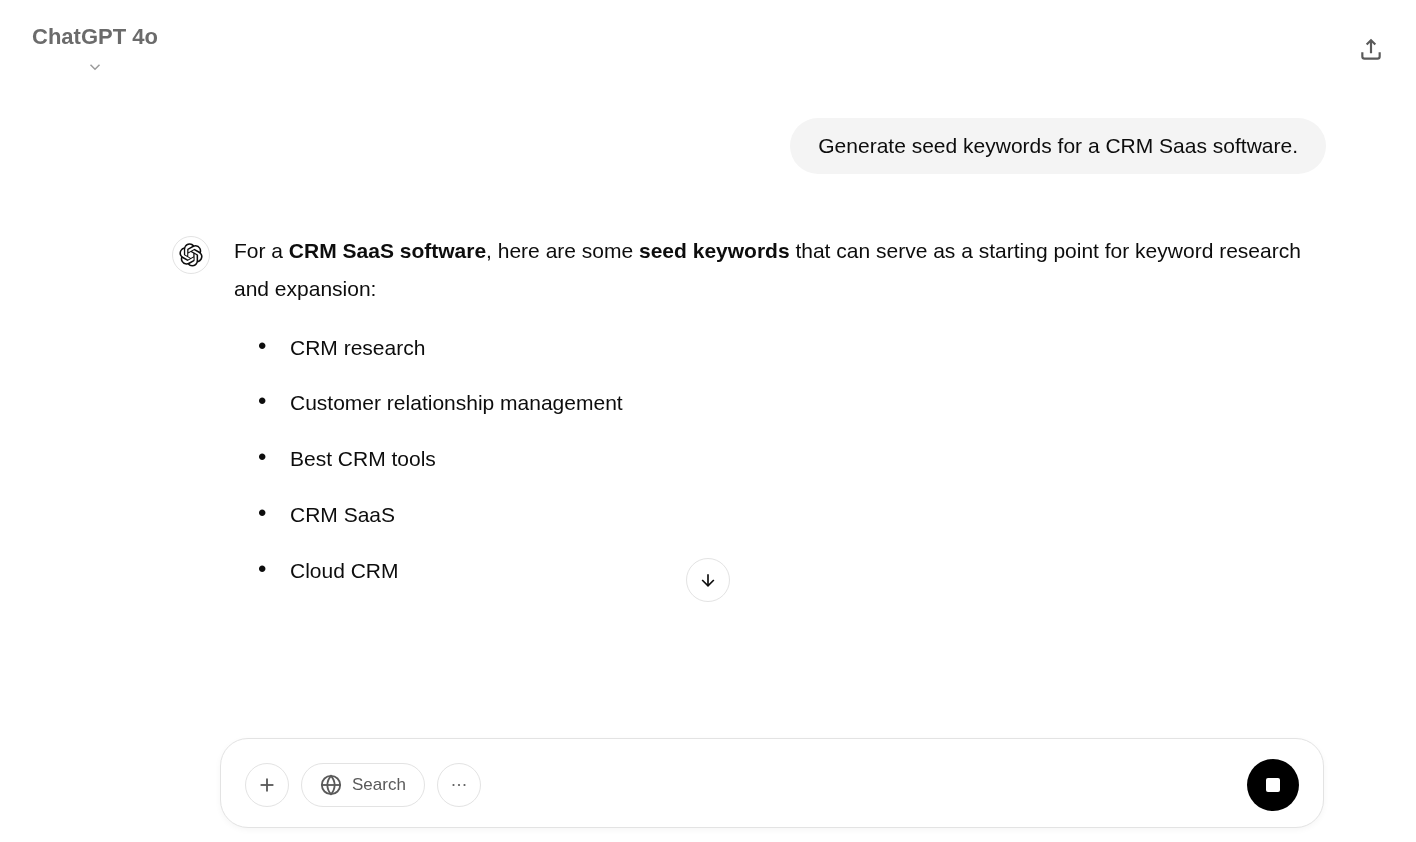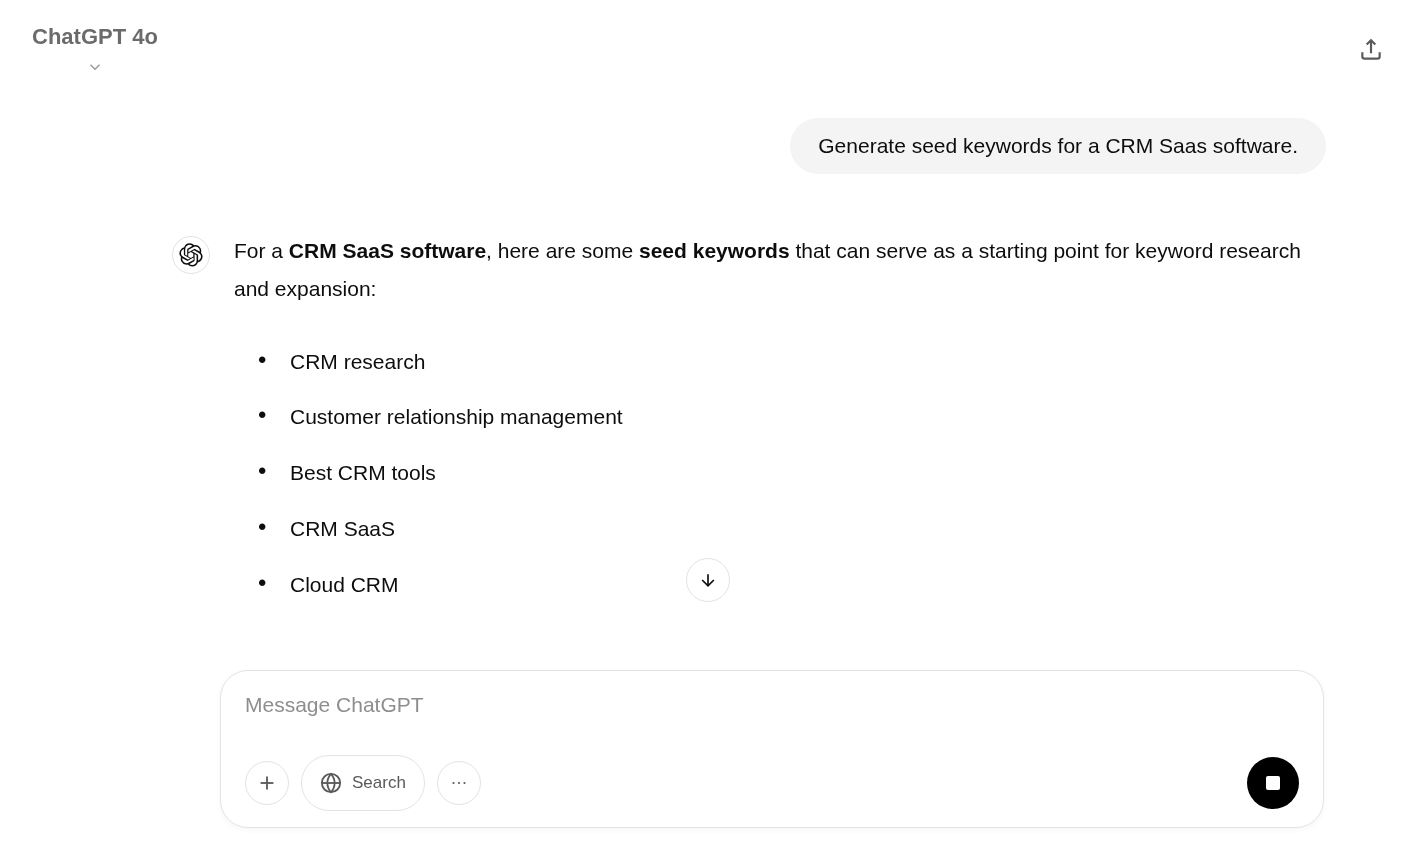--- a/index.html
+++ b/index.html
@@ -90,21 +90,21 @@
       width: 24px;
       height: 24px;
     }
     .assistant-content {
       flex: 1;
       font-size: 21px;
       color: #0d0d0d;
       line-height: 1.8;
     }
     .intro-paragraph {
-      margin-bottom: 35px;
+      margin-bottom: 21px;
     }
     .section-heading {
       font-size: 26px;
       font-weight: 700;
       margin-bottom: 18px;
       margin-top: 12px;
     }
     .keyword-list {
       list-style: none;
       padding-left: 24px;
@@ -194,21 +194,21 @@
       cursor: pointer;
     }
     .round-btn svg {
       width: 22px;
       height: 22px;
       stroke: #5a5a5a;
       stroke-width: 2;
       fill: none;
     }
     .pill-btn {
-      height: 56px;
+      height: 44px;
       border-radius: 999px;
       border: 1px solid #e3e3e3;
       background: #ffffff;
       display: flex;
       align-items: center;
       gap: 10px;
       padding: 0 18px;
       cursor: pointer;
       font-size: 17px;
       color: #5a5a5a;
@@ -285,21 +285,20 @@
 
 <div class="scroll-down-btn">
   <svg viewBox="0 0 24 24">
     <line x1="12" y1="5" x2="12" y2="19"></line>
     <polyline points="19 12 12 19 5 12"></polyline>
   </svg>
 </div>
 
 <div class="composer-wrap">
   <div class="composer">
-    <input class="composer-input" type="text" placeholder="Message ChatGPT" style="">
     <div class="composer-toolbar">
       <div class="toolbar-left">
         <div class="round-btn">
           <svg viewBox="0 0 24 24">
             <line x1="12" y1="5" x2="12" y2="19"></line>
             <line x1="5" y1="12" x2="19" y2="12"></line>
           </svg>
         </div>
         <div class="pill-btn">
           <svg viewBox="0 0 24 24">

